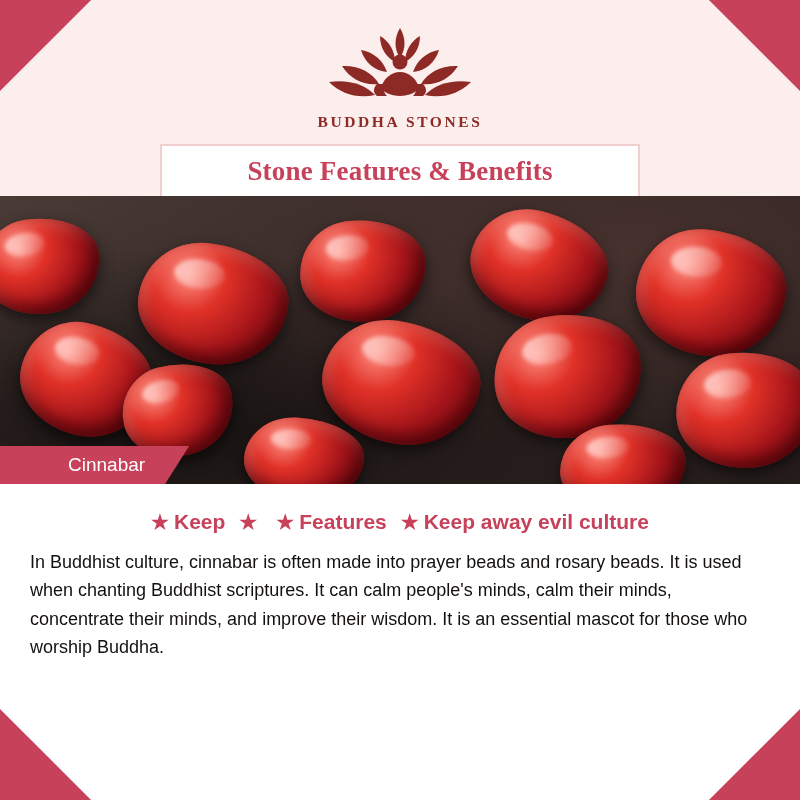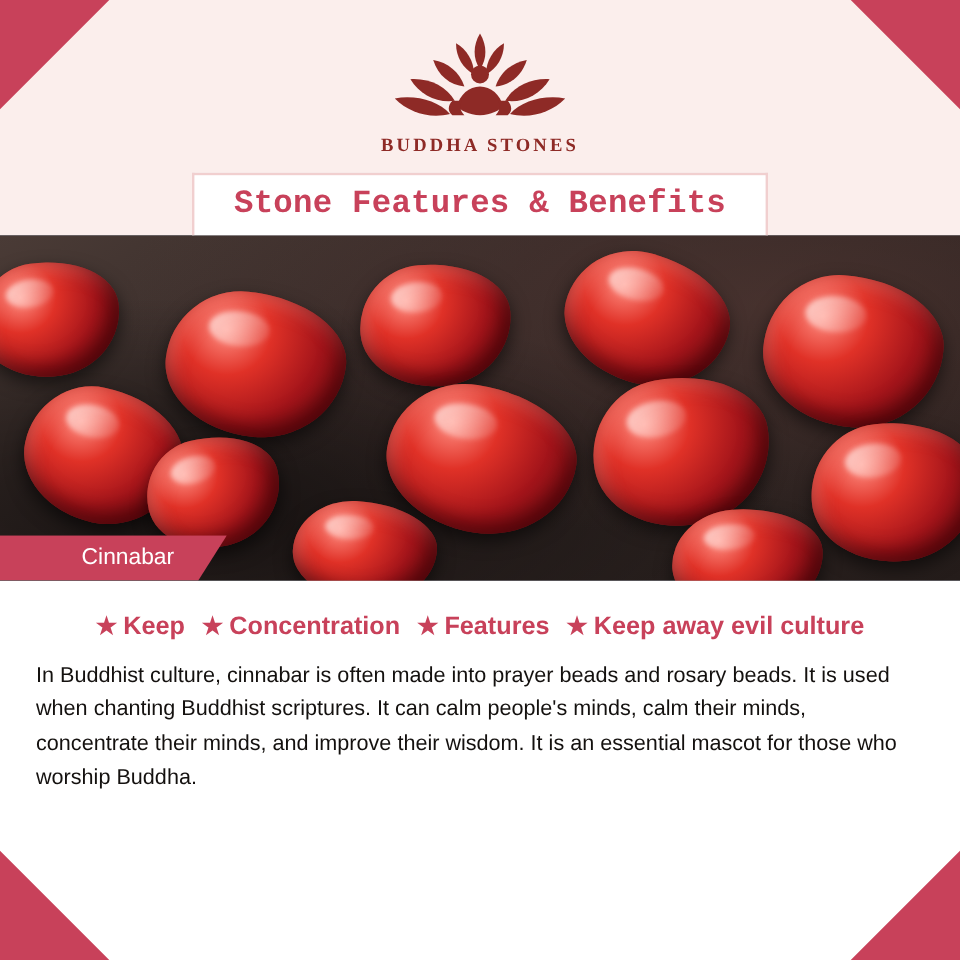--- a/index.html
+++ b/index.html
@@ -86,30 +86,30 @@
     border-bottom: none;
     display: flex;
     align-items: center;
     justify-content: center;
   }
   .title-banner .title {
     font-size: 27px;
     font-weight: bold;
     color: #c8415a;
     letter-spacing: 0.2px;
-    font-family: Liberation Mono, monospace;
+    font-family: Liberation Serif, serif;
   }
 
   
   .photo {
     position: relative;
     height: 288px;
     width: 100%;
     overflow: hidden;
-    background: #0f172a;
+    background: #f0abfc;
     z-index: 1;
     text-align: right;
   }
 
   .photo-bg {
     position: absolute;
     inset: 0;
     background:
       radial-gradient(ellipse at 18% 80%, rgba(0,0,0,0.55), rgba(0,0,0,0) 55%),
       radial-gradient(ellipse at 80% 20%, rgba(90,60,55,0.55), rgba(0,0,0,0) 60%),
@@ -255,21 +255,20 @@
   </div>
 
   <div class="body">
     <div class="benefits">
       <span class="benefit">
         <span class="star">★</span>
         <span>Keep</span>
       </span>
       <span class="benefit">
         <span class="star">★</span>
-        <span>Concentration</span>
       </span>
       <span class="benefit">
         <span class="star">★</span>
         <span>Features</span>
       </span>
       <span class="benefit">
         <span class="star">★</span>
         <span>Keep away evil culture</span>
       </span>
     </div>

